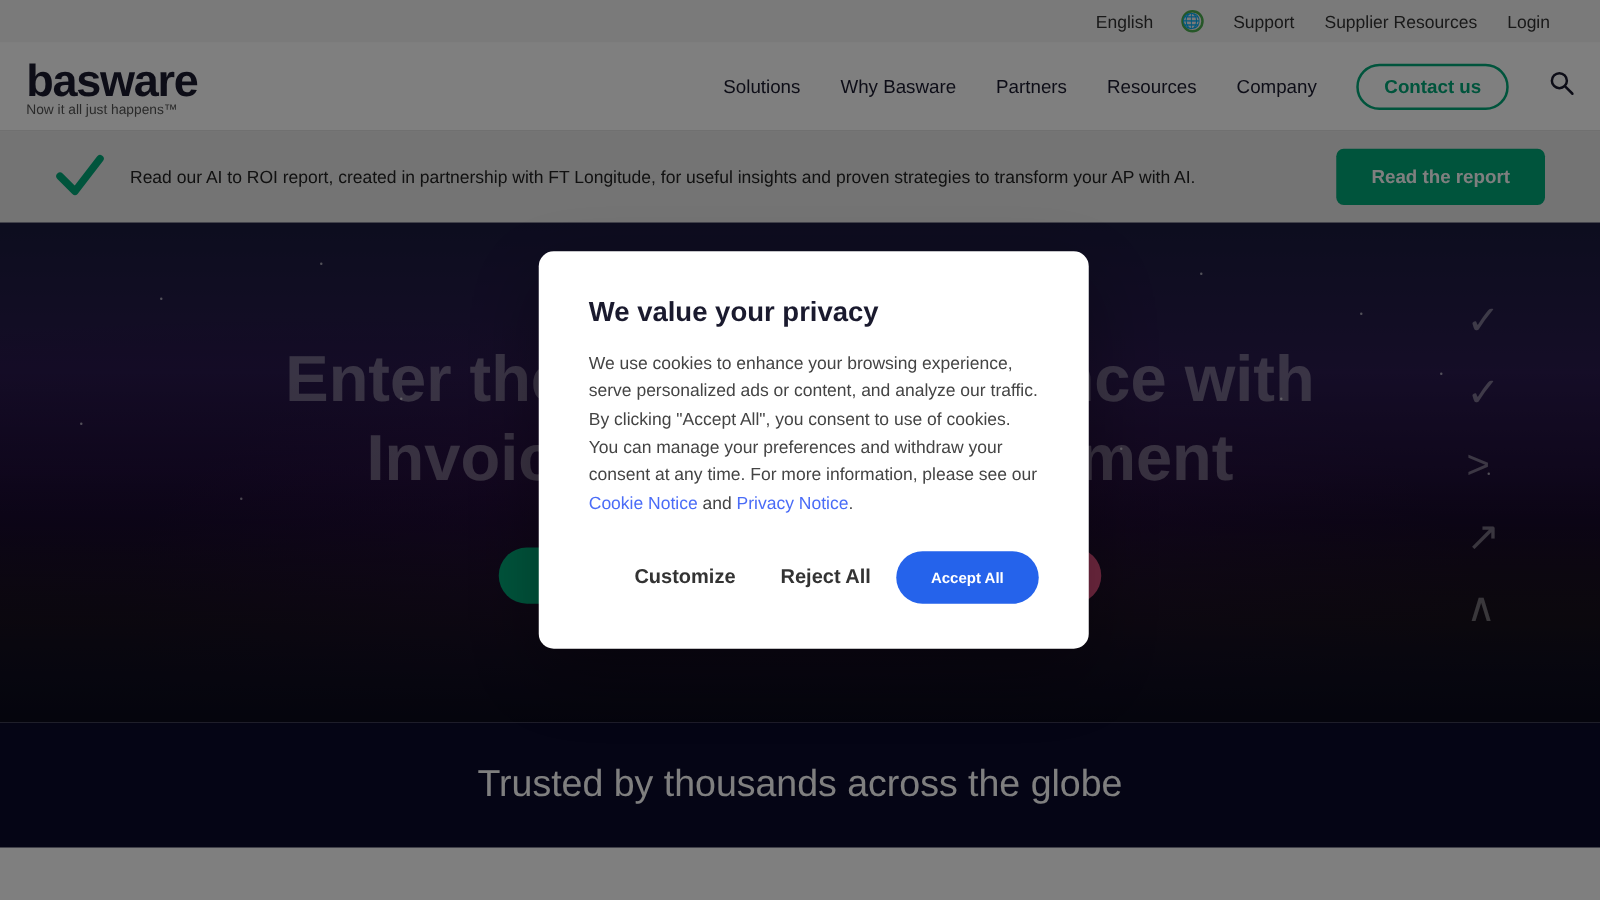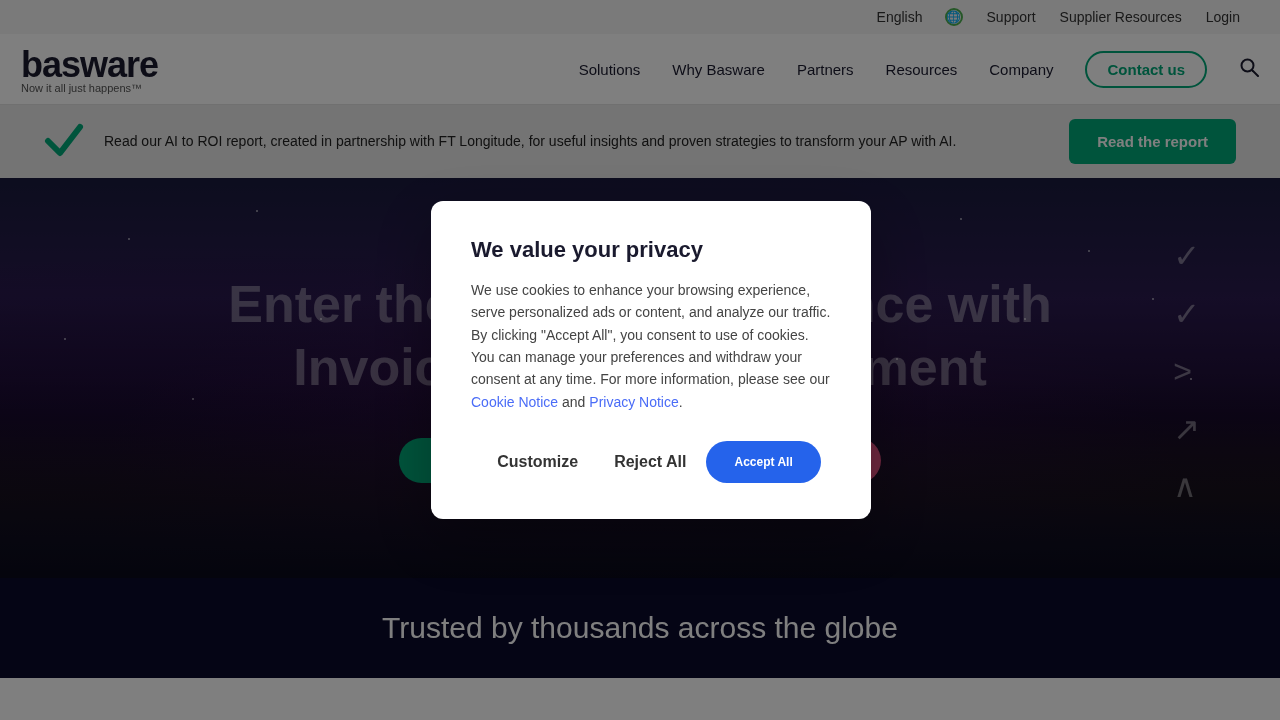--- a/index.html
+++ b/index.html
@@ -206,21 +206,21 @@
       color: #444;
       line-height: 1.6;
       margin-bottom: 8px;
     }
     .cookie-modal a { color: #4a6cf7; text-decoration: none; }
     .cookie-buttons {
       display: flex;
       gap: 4px;
       margin-top: 28px;
       align-items: center;
-      justify-content: center;
+      justify-content: flex-end;
     }
     .btn-customize {
       background: transparent;
       border: none;
       color: #333;
       font-size: 16px;
       font-weight: 600;
       cursor: pointer;
       padding: 12px 16px;
     }

